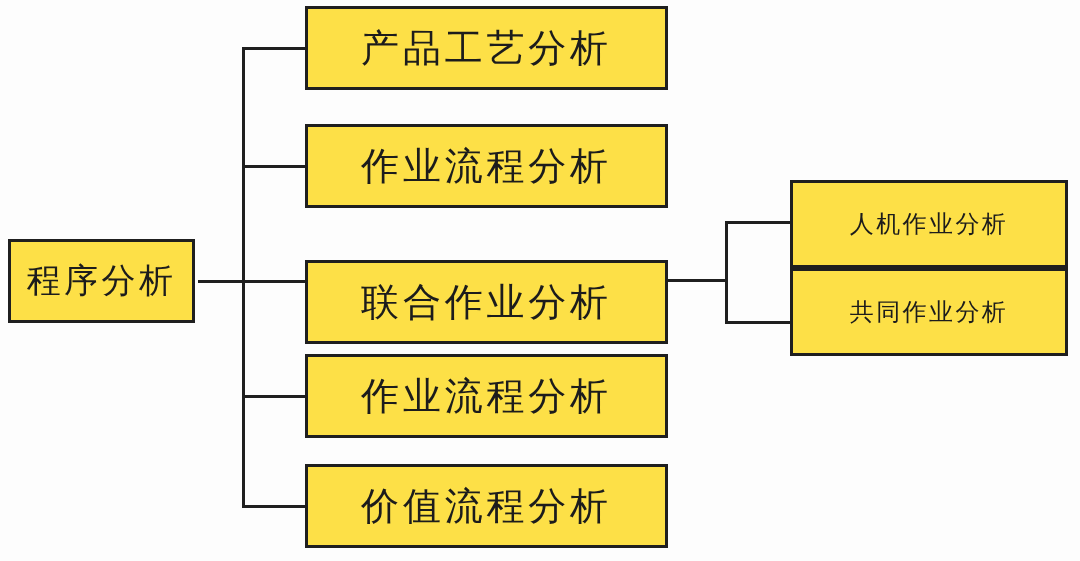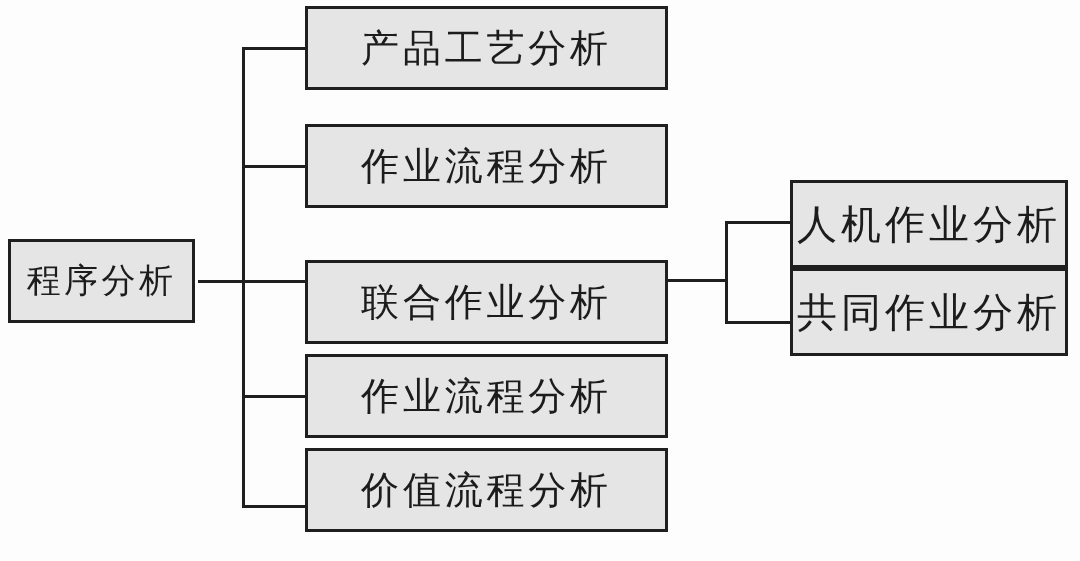--- a/index.html
+++ b/index.html
@@ -24,21 +24,21 @@
     position: absolute;
     left: 0; top: 0;
     width: 1080px;
     height: 561px;
     z-index: 1;
   }
   .node {
     position: absolute;
     box-sizing: border-box;
     border: 3px solid #1f1f1f;
-    background: #e5e5e5;
+    background: #fde047;
     display: flex;
     align-items: center;
     justify-content: center;
     color: #1c1c1c;
     letter-spacing: 0.1em;
     z-index: 2;
     white-space: nowrap;
   }
   .node-root {
     left: 8px; top: 239px;
@@ -47,25 +47,25 @@
   }
   .node-mid {
     left: 305px;
     width: 363px; height: 84px;
     font-size: 38px;
   }
   .node-mid.m0 { top: 6px; }
   .node-mid.m1 { top: 124px; }
   .node-mid.m2 { top: 238px; margin-top: 22px; }
   .node-mid.m3 { top: 354px; }
-  .node-mid.m4 { top: 448px; text-align: right; }
+  .node-mid.m4 { top: 464px; text-align: right; }
   .node-right {
     left: 790px;
     width: 278px; height: 88px;
-    font-size: 40px;
+    font-size: 24px;
     justify-content: center;
   }
   .node-right.r0 { top: 180px; }
   .node-right.r1 { top: 268px; }
 </style>
 </head>
 <body>
 
 <div id="canvas">
 

